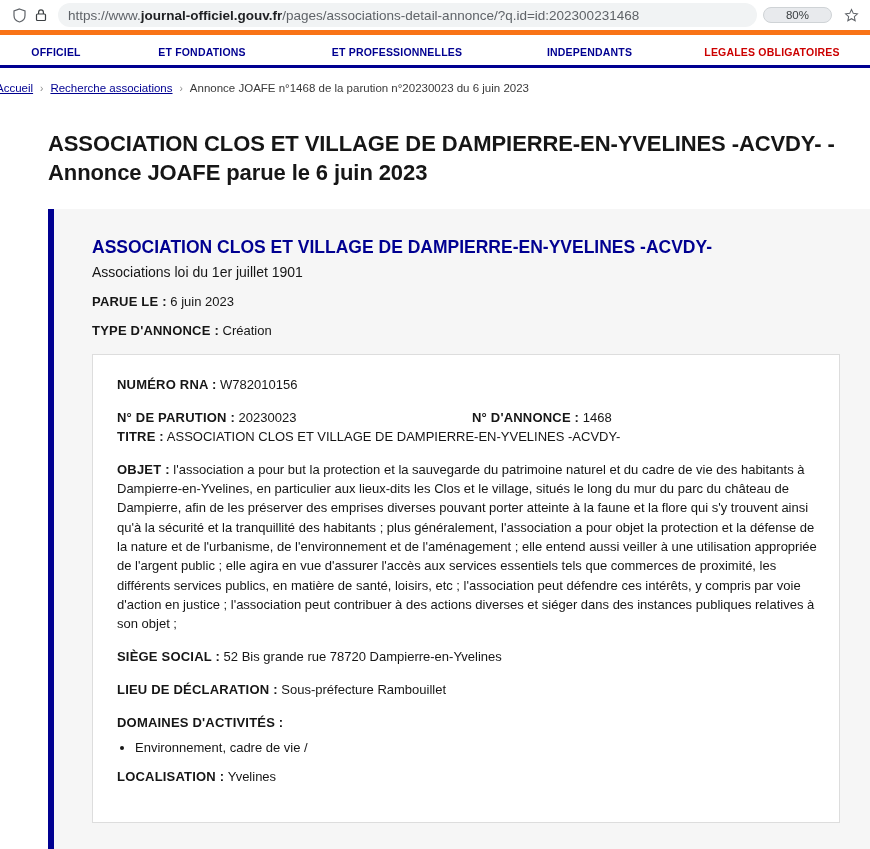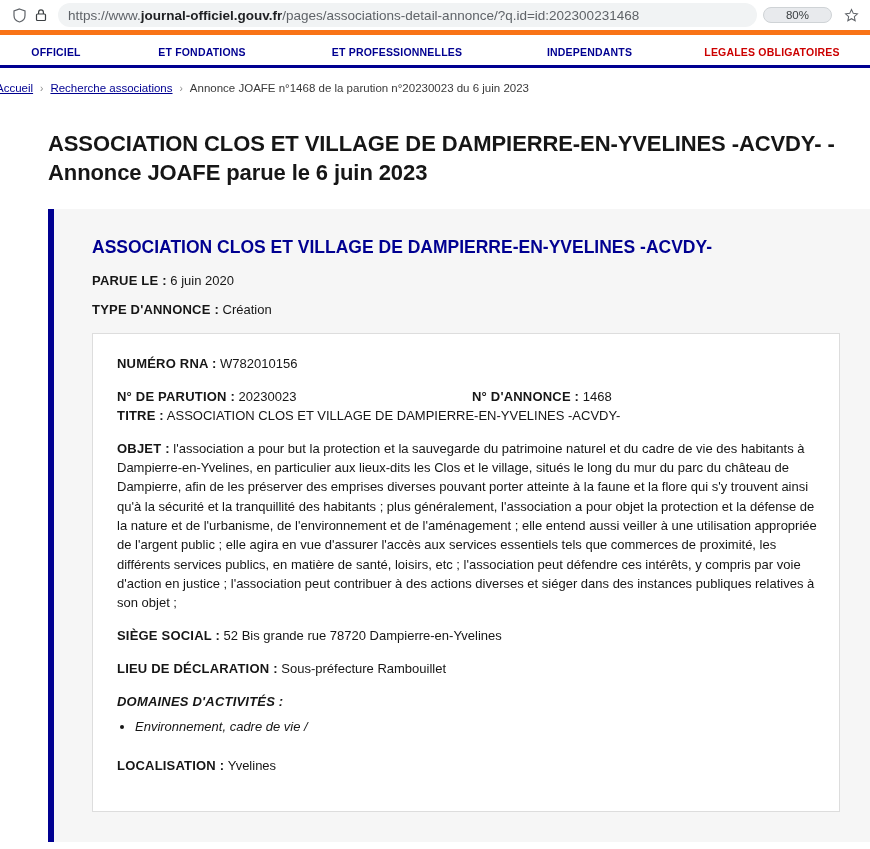--- a/index.html
+++ b/index.html
@@ -191,21 +191,21 @@
   .dom-list li::before {
     content: "";
     position: absolute;
     left: 3px;
     top: 8px;
     width: 4px;
     height: 4px;
     border-radius: 50%;
     background: #161616;
   }
-  .row-tight { margin-bottom: 20px; font-style: italic; }
+  .row-tight { margin-bottom: 10px; }
 </style>
 </head>
 <body>
 
 <div class="chrome">
   <div class="chrome-icon">
     <svg width="13" height="15" viewBox="0 0 13 15" aria-hidden="true">
       <path d="M6.5 1 L12 3 V7.5 C12 11 9.5 13.2 6.5 14 C3.5 13.2 1 11 1 7.5 V3 Z" fill="none" stroke="#5f6368" stroke-width="1.2"></path>
     </svg>
   </div>
@@ -255,24 +255,25 @@
   <span class="bc-sep">›</span>
   <span class="bc-current">Annonce JOAFE n°1468 de la parution n°20230023 du 6 juin 2023</span>
 </div>
 
 <h1 class="page-title">ASSOCIATION CLOS ET VILLAGE DE DAMPIERRE-EN-YVELINES -ACVDY- - Annonce JOAFE parue le 6 juin 2023</h1>
 
 <div class="card-wrap">
   <div class="card-bar"></div>
   <div class="card">
     <div class="assoc-name">ASSOCIATION CLOS ET VILLAGE DE DAMPIERRE-EN-YVELINES -ACVDY-</div>
+    <div class="assoc-sub">Associations loi du 1er juillet 1901</div>
 
     <div class="meta-line">
       <span class="lbl">PARUE LE :</span>
-      <span>6 juin 2020</span>
+      <span>6 juin 2023</span>
     </div>
     <div class="meta-line">
       <span class="lbl">TYPE D'ANNONCE :</span>
       <span>Création</span>
     </div>
 
     <div class="panel">
       <div class="row">
         <span class="lbl">NUMÉRO RNA :</span>
         <span>W782010156</span>

